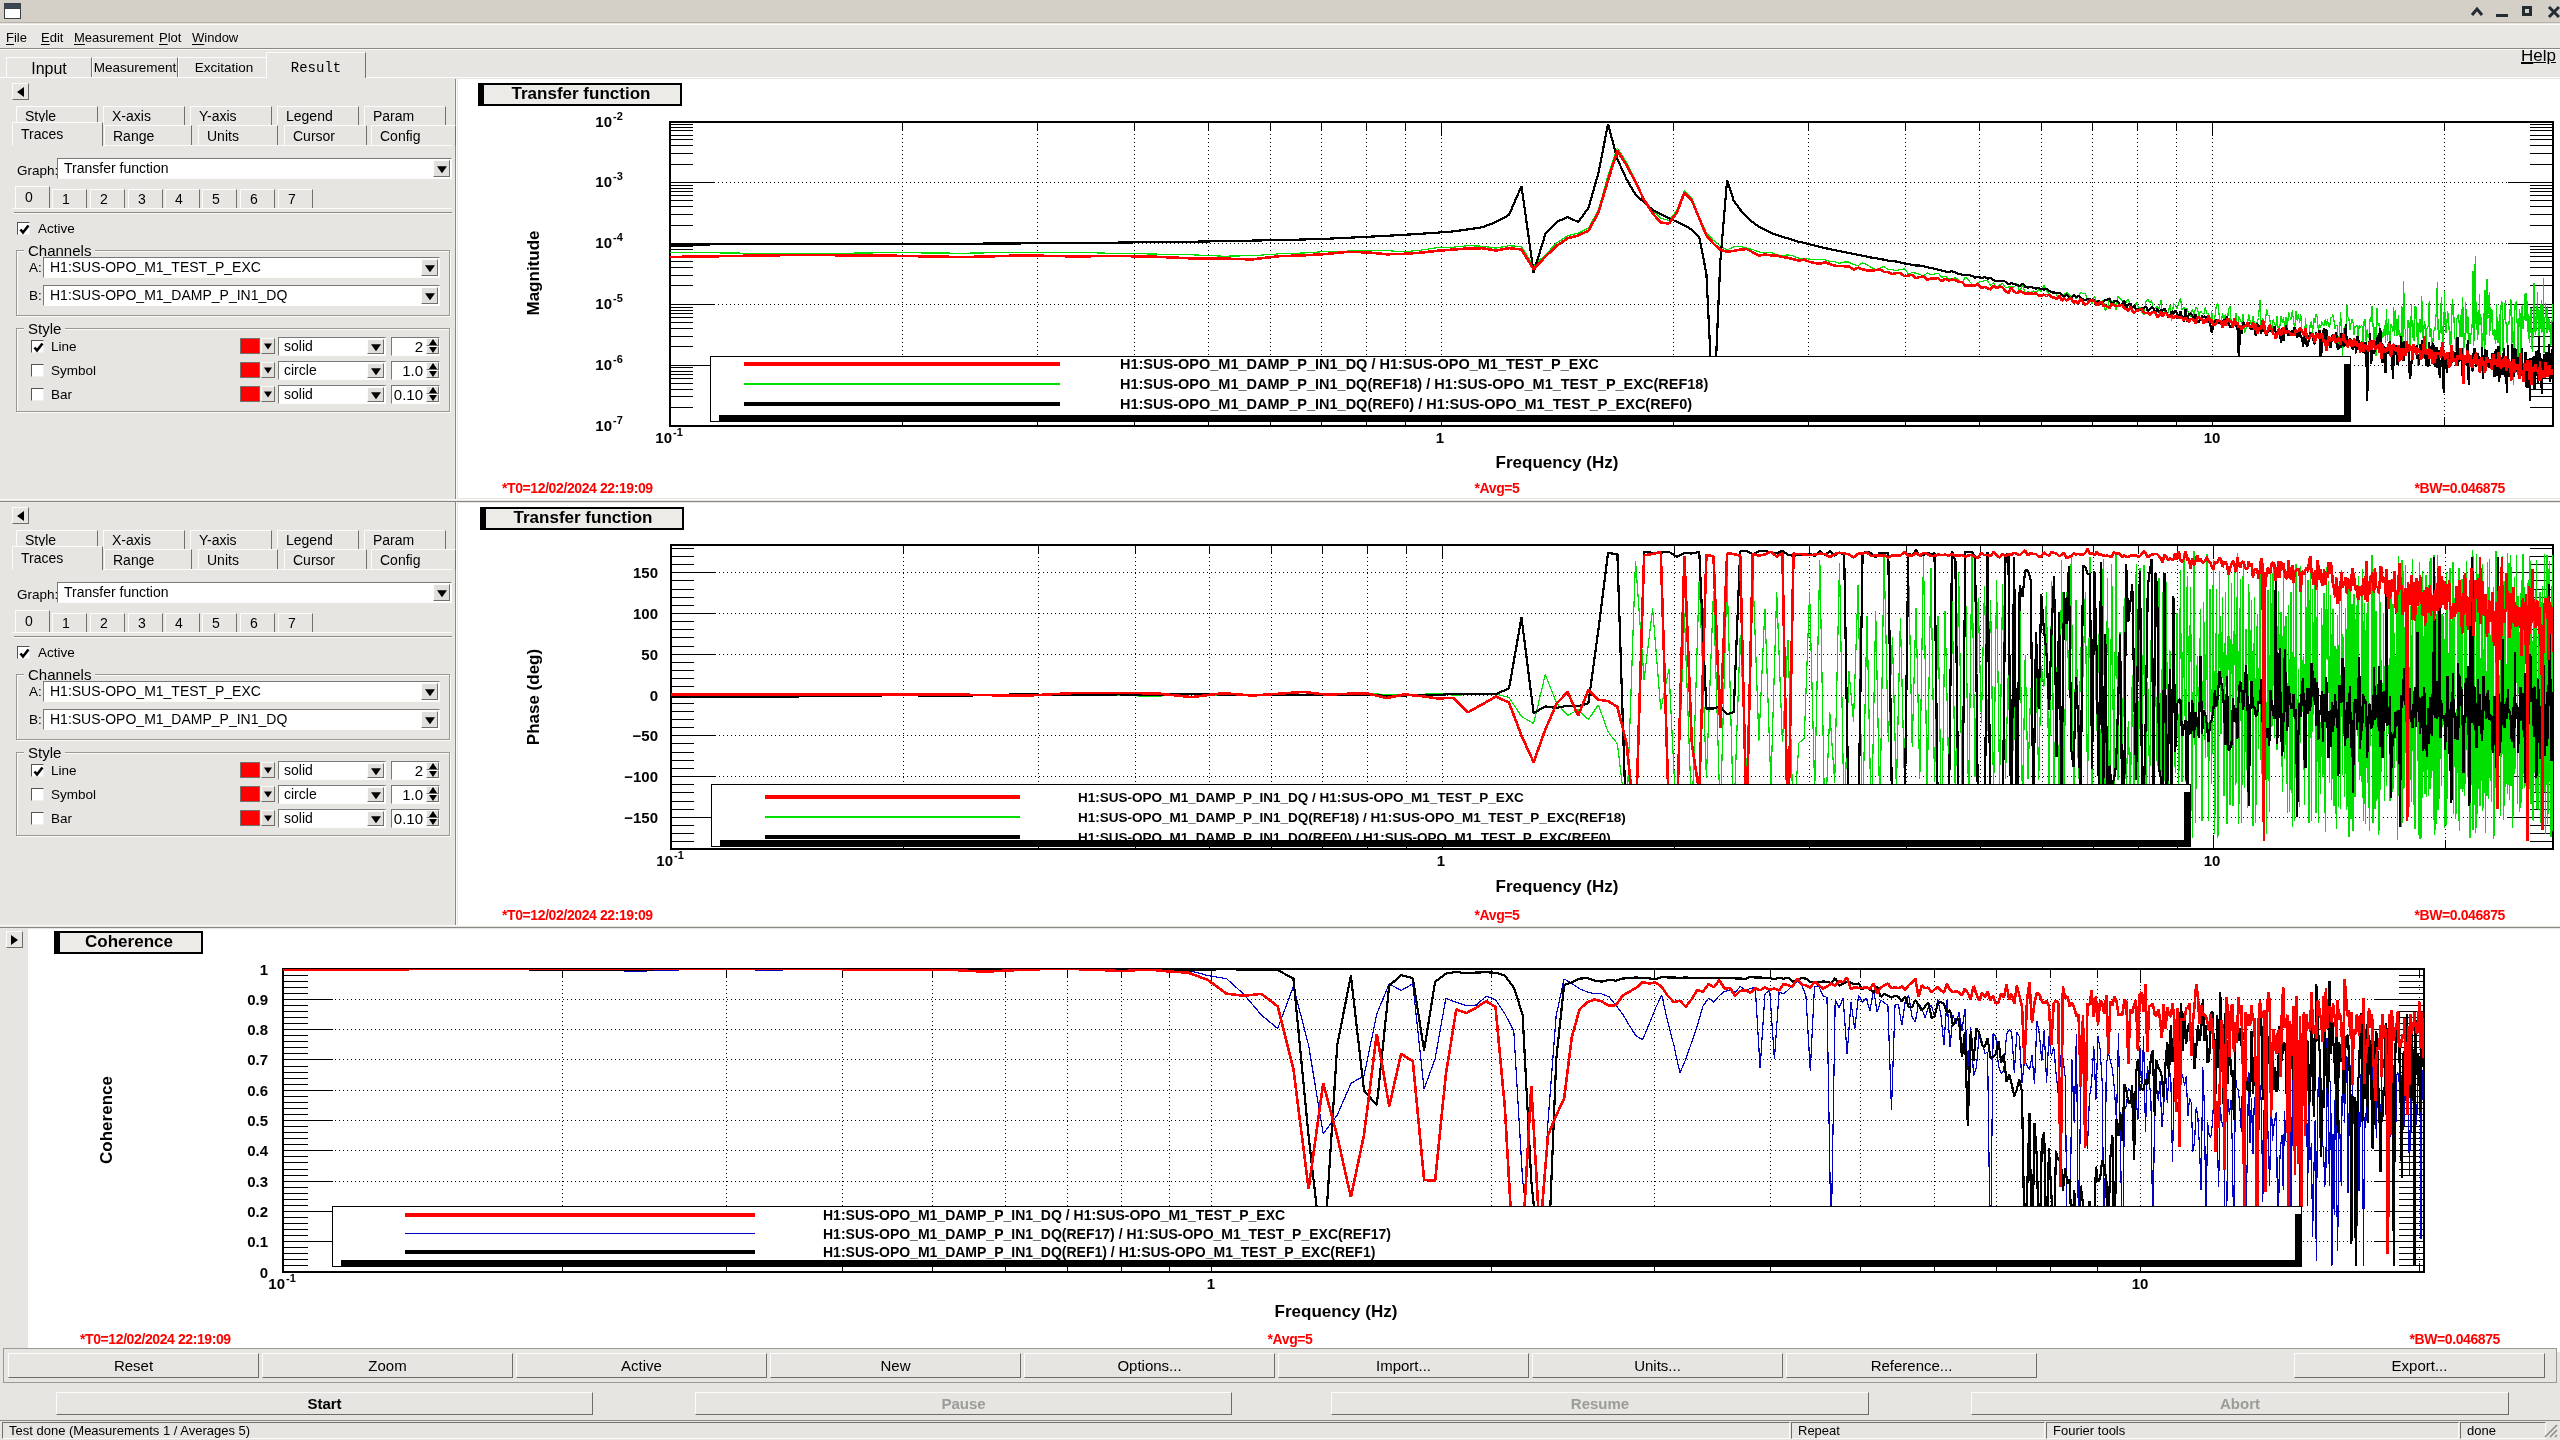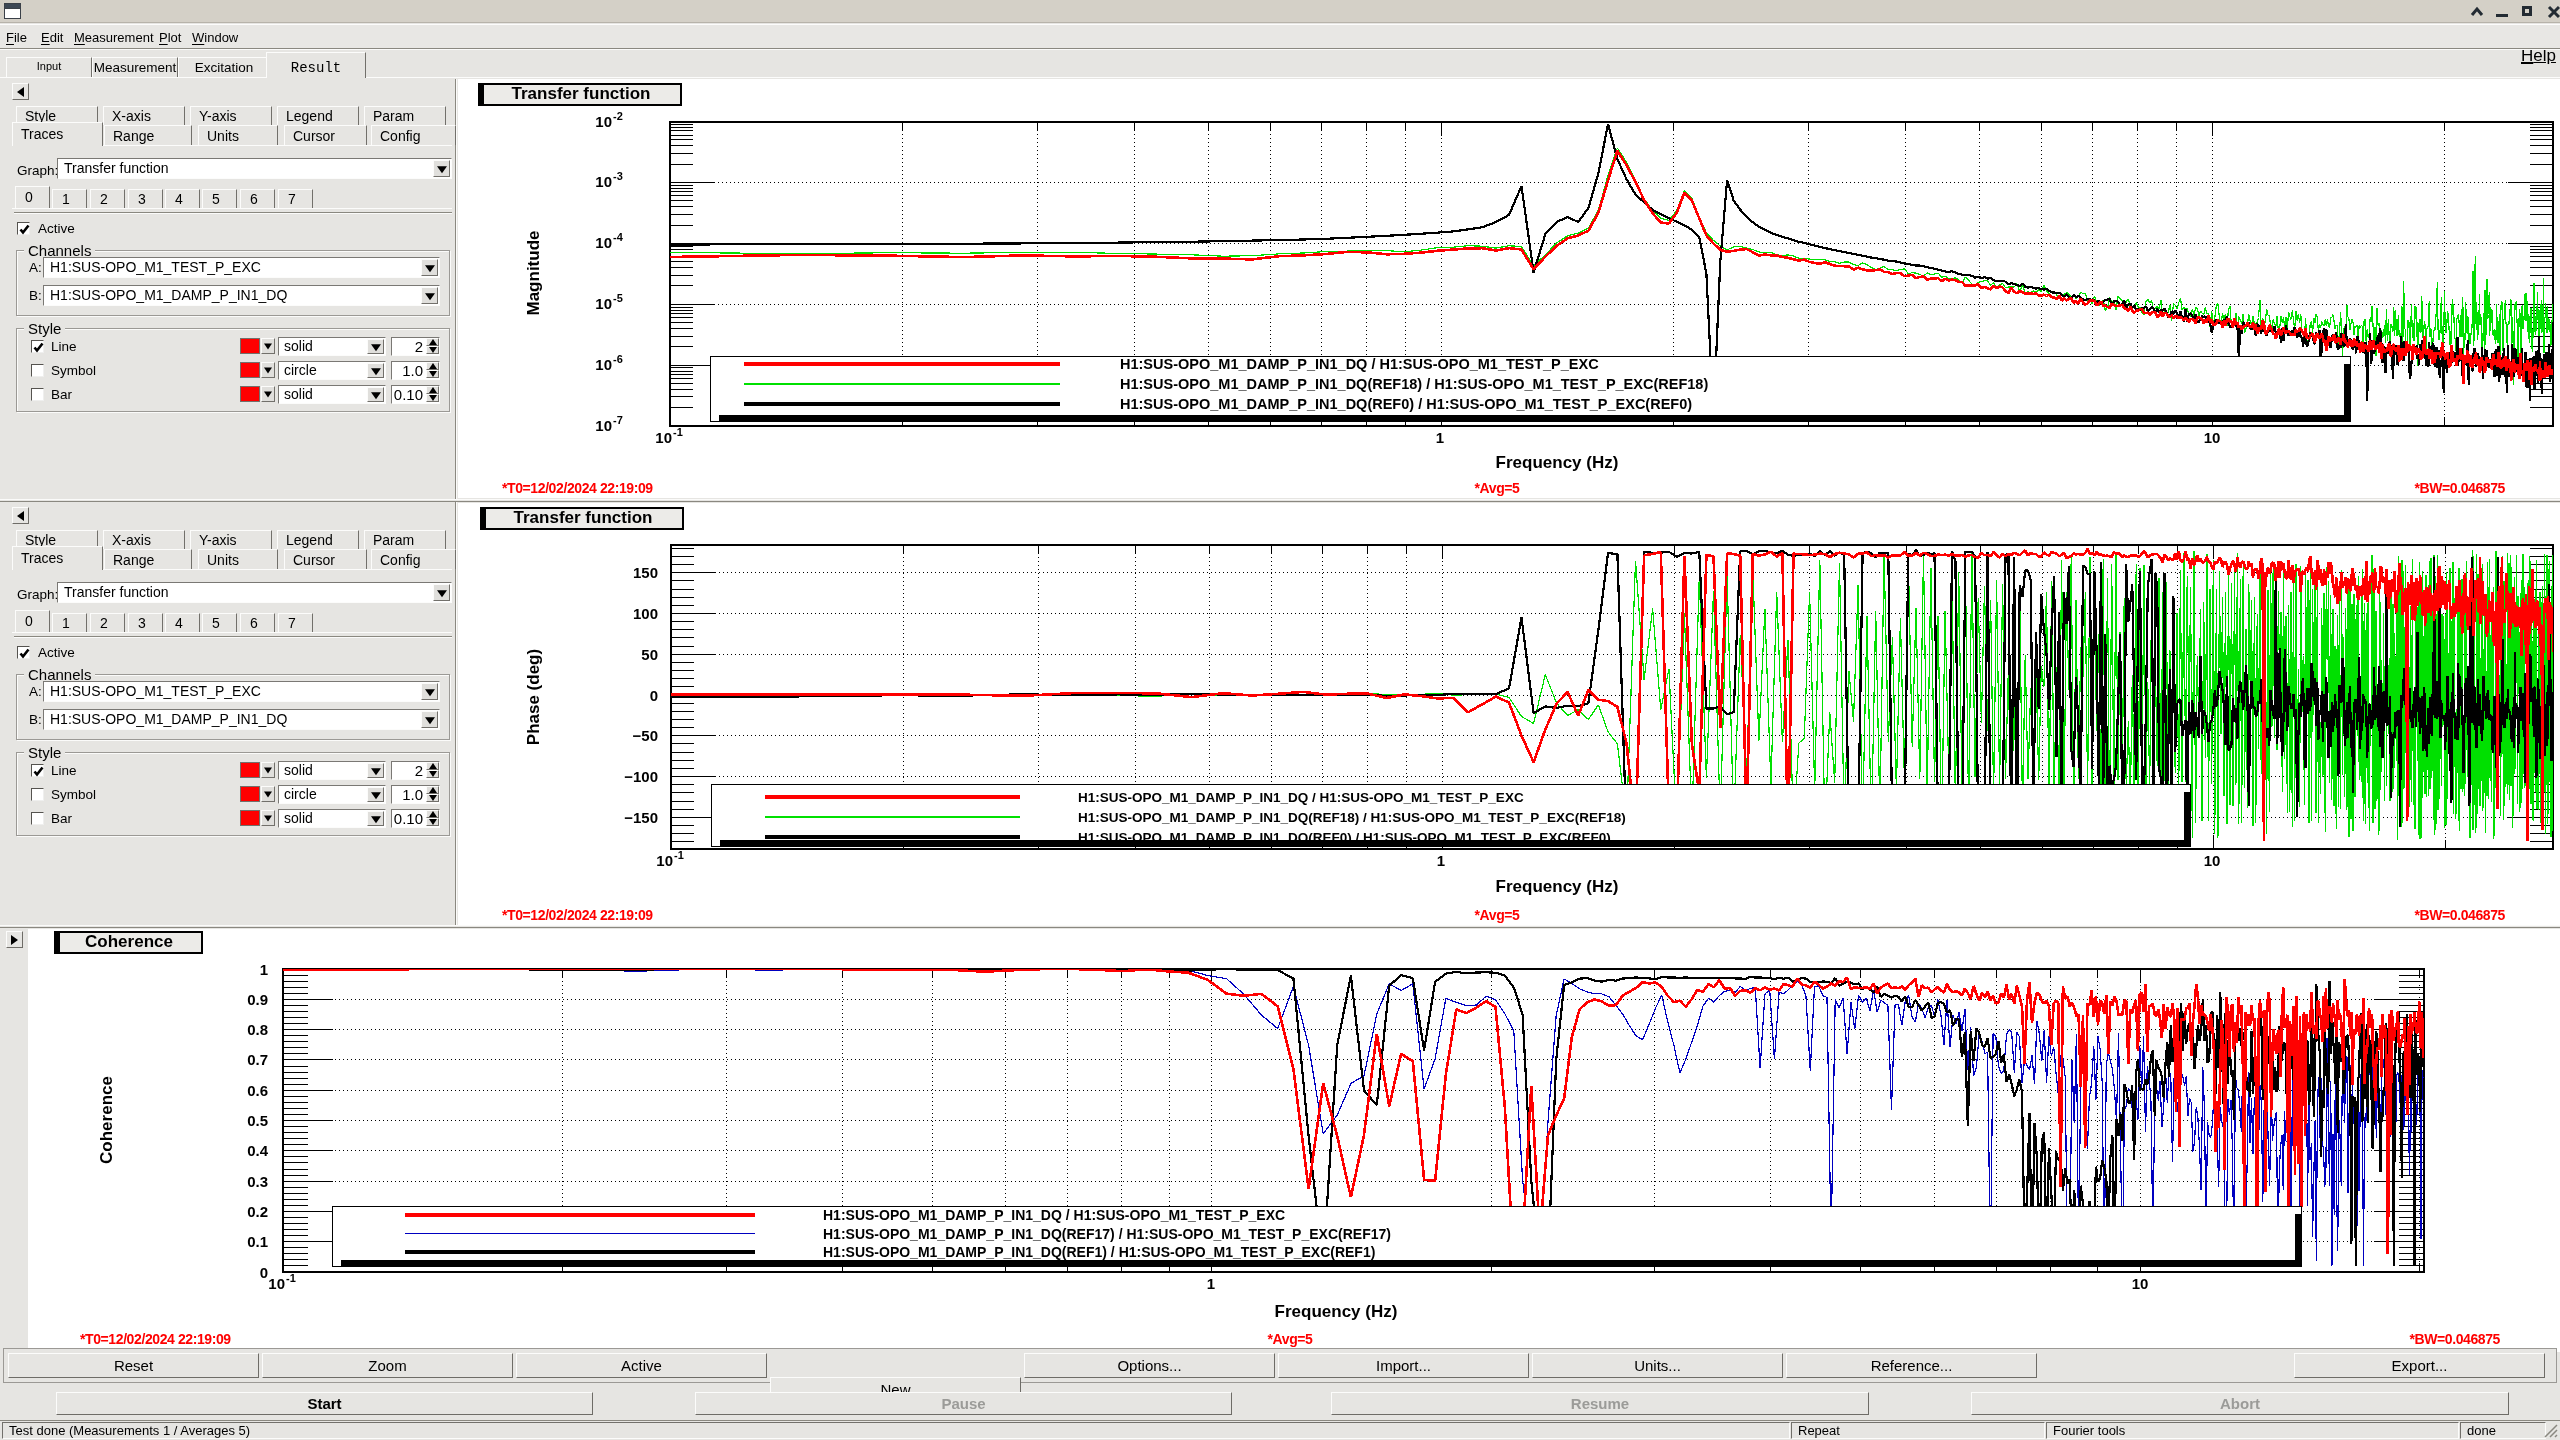--- a/index.html
+++ b/index.html
@@ -35,21 +35,21 @@
   </div>
 <div class="abs" style="left:0;top:24px;width:2560px;height:24px;background:#e8e7e4;border-top:1px solid #fcfcfb;">
     <div class="abs" style="left:6px;top:5px;font-size:13px;"><u>F</u>ile</div>
     <div class="abs" style="left:41px;top:5px;font-size:13px;"><u>E</u>dit</div>
     <div class="abs" style="left:74px;top:5px;font-size:13px;"><u>M</u>easurement</div>
     <div class="abs" style="left:159px;top:5px;font-size:13px;"><u>P</u>lot</div>
     <div class="abs" style="left:192px;top:5px;font-size:13px;"><u>W</u>indow</div>
     <div class="abs" style="left:2521px;top:21px;font-size:17px;text-decoration:underline;"><u>H</u>elp</div>
   </div>
 <div class="abs" style="left:0;top:48px;width:2560px;height:2px;border-top:1px solid #8a8880;border-bottom:1px solid #fbfbfa;"></div>
-<div class="tab" style="left:6px;top:57px;width:86px;height:20px;font-size:11px;">
+<div class="tab" style="left:6px;top:57px;width:86px;height:20px;font-size:16px;">
     <div class="tabtxt" style="top:2px;">Input</div>
   </div>
 <div class="tab" style="left:92px;top:57px;width:86px;height:20px;font-size:13.5px;">
     <div class="tabtxt" style="top:2px;">Measurement</div>
   </div>
 <div class="tab" style="left:178px;top:57px;width:92px;height:20px;font-size:13.5px;">
     <div class="tabtxt" style="top:2px;">Excitation</div>
   </div>
 <div class="abs" style="left:0;top:77px;width:2560px;height:1px;background:#fcfcfb;"></div>
 <div class="tab" style="left:266px;top:52px;width:100px;height:26px;z-index:3;">
@@ -270,21 +270,21 @@
 <div class="arrowbtn cc" style="left:426px;top:818px;width:13px;height:8px;">
     <div class="dn7"></div>
   </div>
 <div class="btn" style="left:6px;top:931px;width:17px;height:17px;">
     <div style="width:0;height:0;border-top:5px solid transparent;border-bottom:5px solid transparent;border-left:7px solid #000;"></div>
   </div>
 <div class="abs" style="left:3px;top:1348px;width:2554px;height:35px;border:1px solid #9b9995;background:#e6e5e2;"></div>
 <div class="btn" style="left:8px;top:1353px;width:251px;height:25px;">Reset</div>
 <div class="btn" style="left:262px;top:1353px;width:251px;height:25px;">Zoom</div>
 <div class="btn" style="left:516px;top:1353px;width:251px;height:25px;">Active</div>
-<div class="btn" style="left:770px;top:1353px;width:251px;height:25px;margin-top:24px;">New</div>
+<div class="btn" style="left:770px;top:1353px;width:251px;height:25px;">New</div>
 <div class="btn" style="left:1024px;top:1353px;width:251px;height:25px;">Options...</div>
 <div class="btn" style="left:1278px;top:1353px;width:251px;height:25px;">Import...</div>
 <div class="btn" style="left:1532px;top:1353px;width:251px;height:25px;">Units...</div>
 <div class="btn" style="left:1786px;top:1353px;width:251px;height:25px;">Reference...</div>
 <div class="btn" style="left:2040px;top:1421px;width:251px;height:25px;border-radius:7px;">Calibration...</div>
 <div class="btn" style="left:2294px;top:1353px;width:251px;height:25px;">Export...</div>
 <div class="btn" style="left:56px;top:1392px;width:537px;height:23px;color:#000;font-weight:bold;">Start</div>
 <div class="btn" style="left:695px;top:1392px;width:537px;height:23px;color:#9b9b98;font-weight:bold;">Pause</div>
 <div class="btn" style="left:1331px;top:1392px;width:538px;height:23px;color:#9b9b98;font-weight:bold;">Resume</div>
 <div class="btn" style="left:1971px;top:1392px;width:538px;height:23px;color:#9b9b98;font-weight:bold;">Abort</div>

